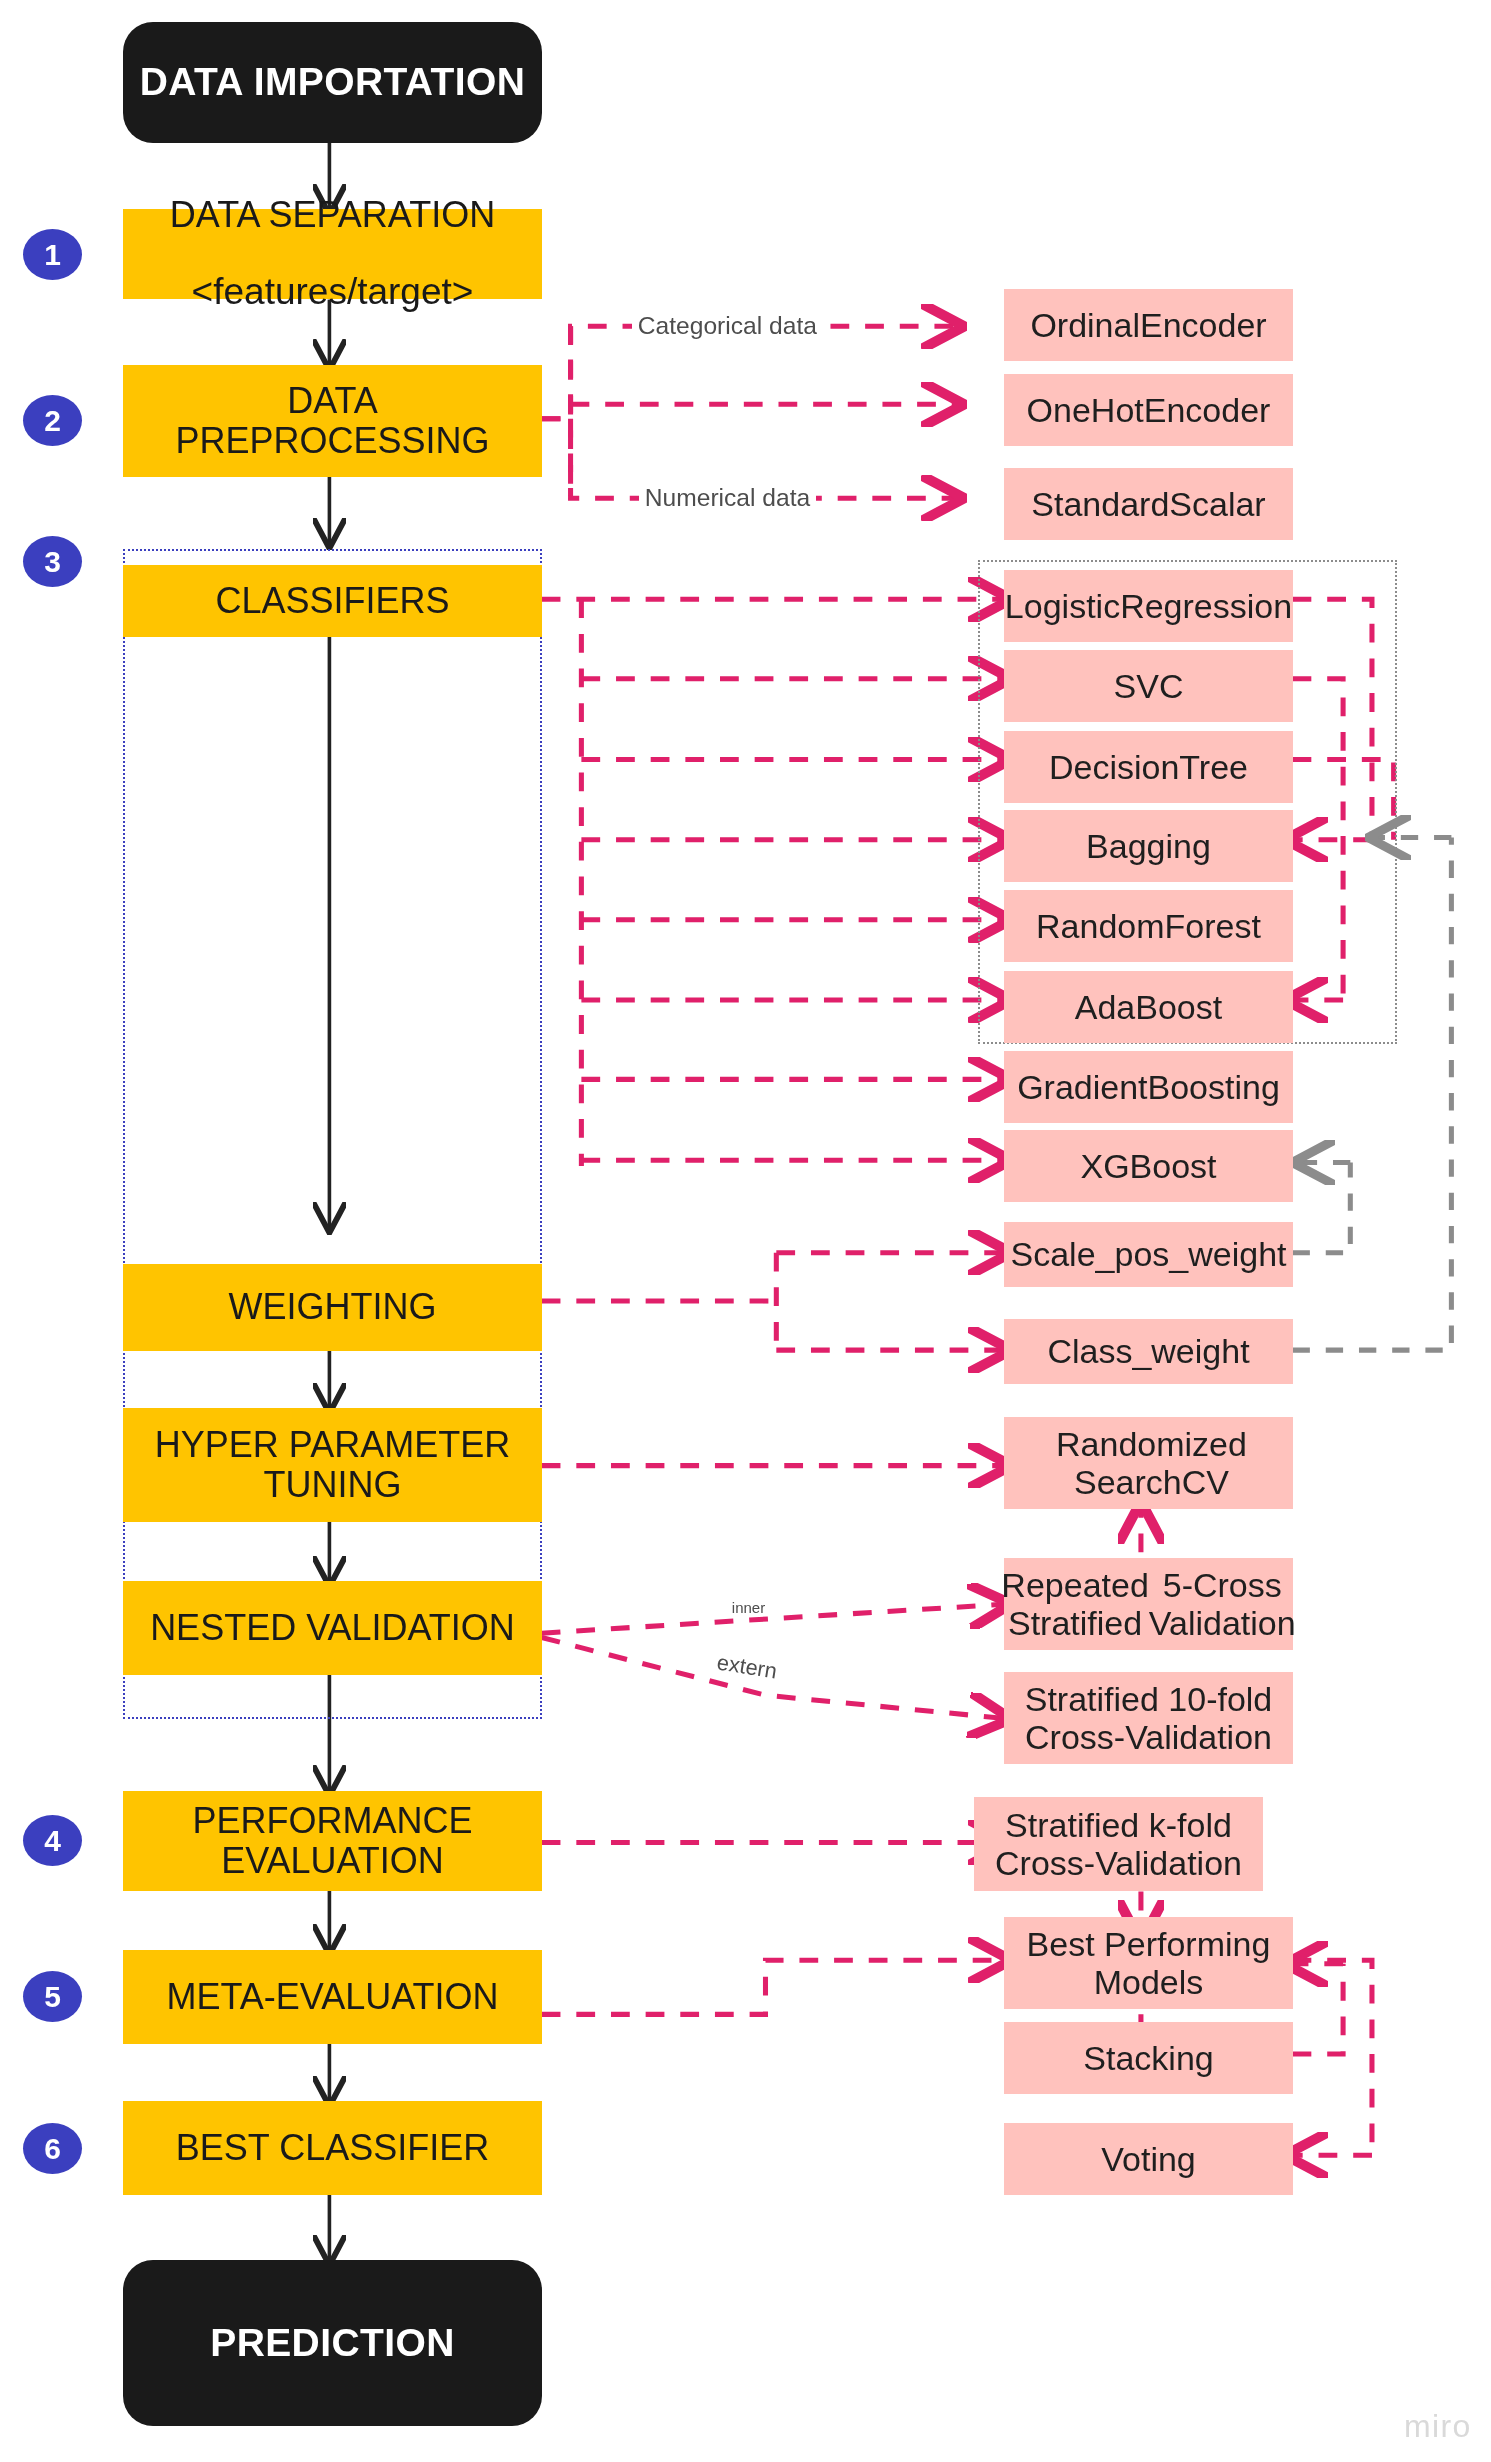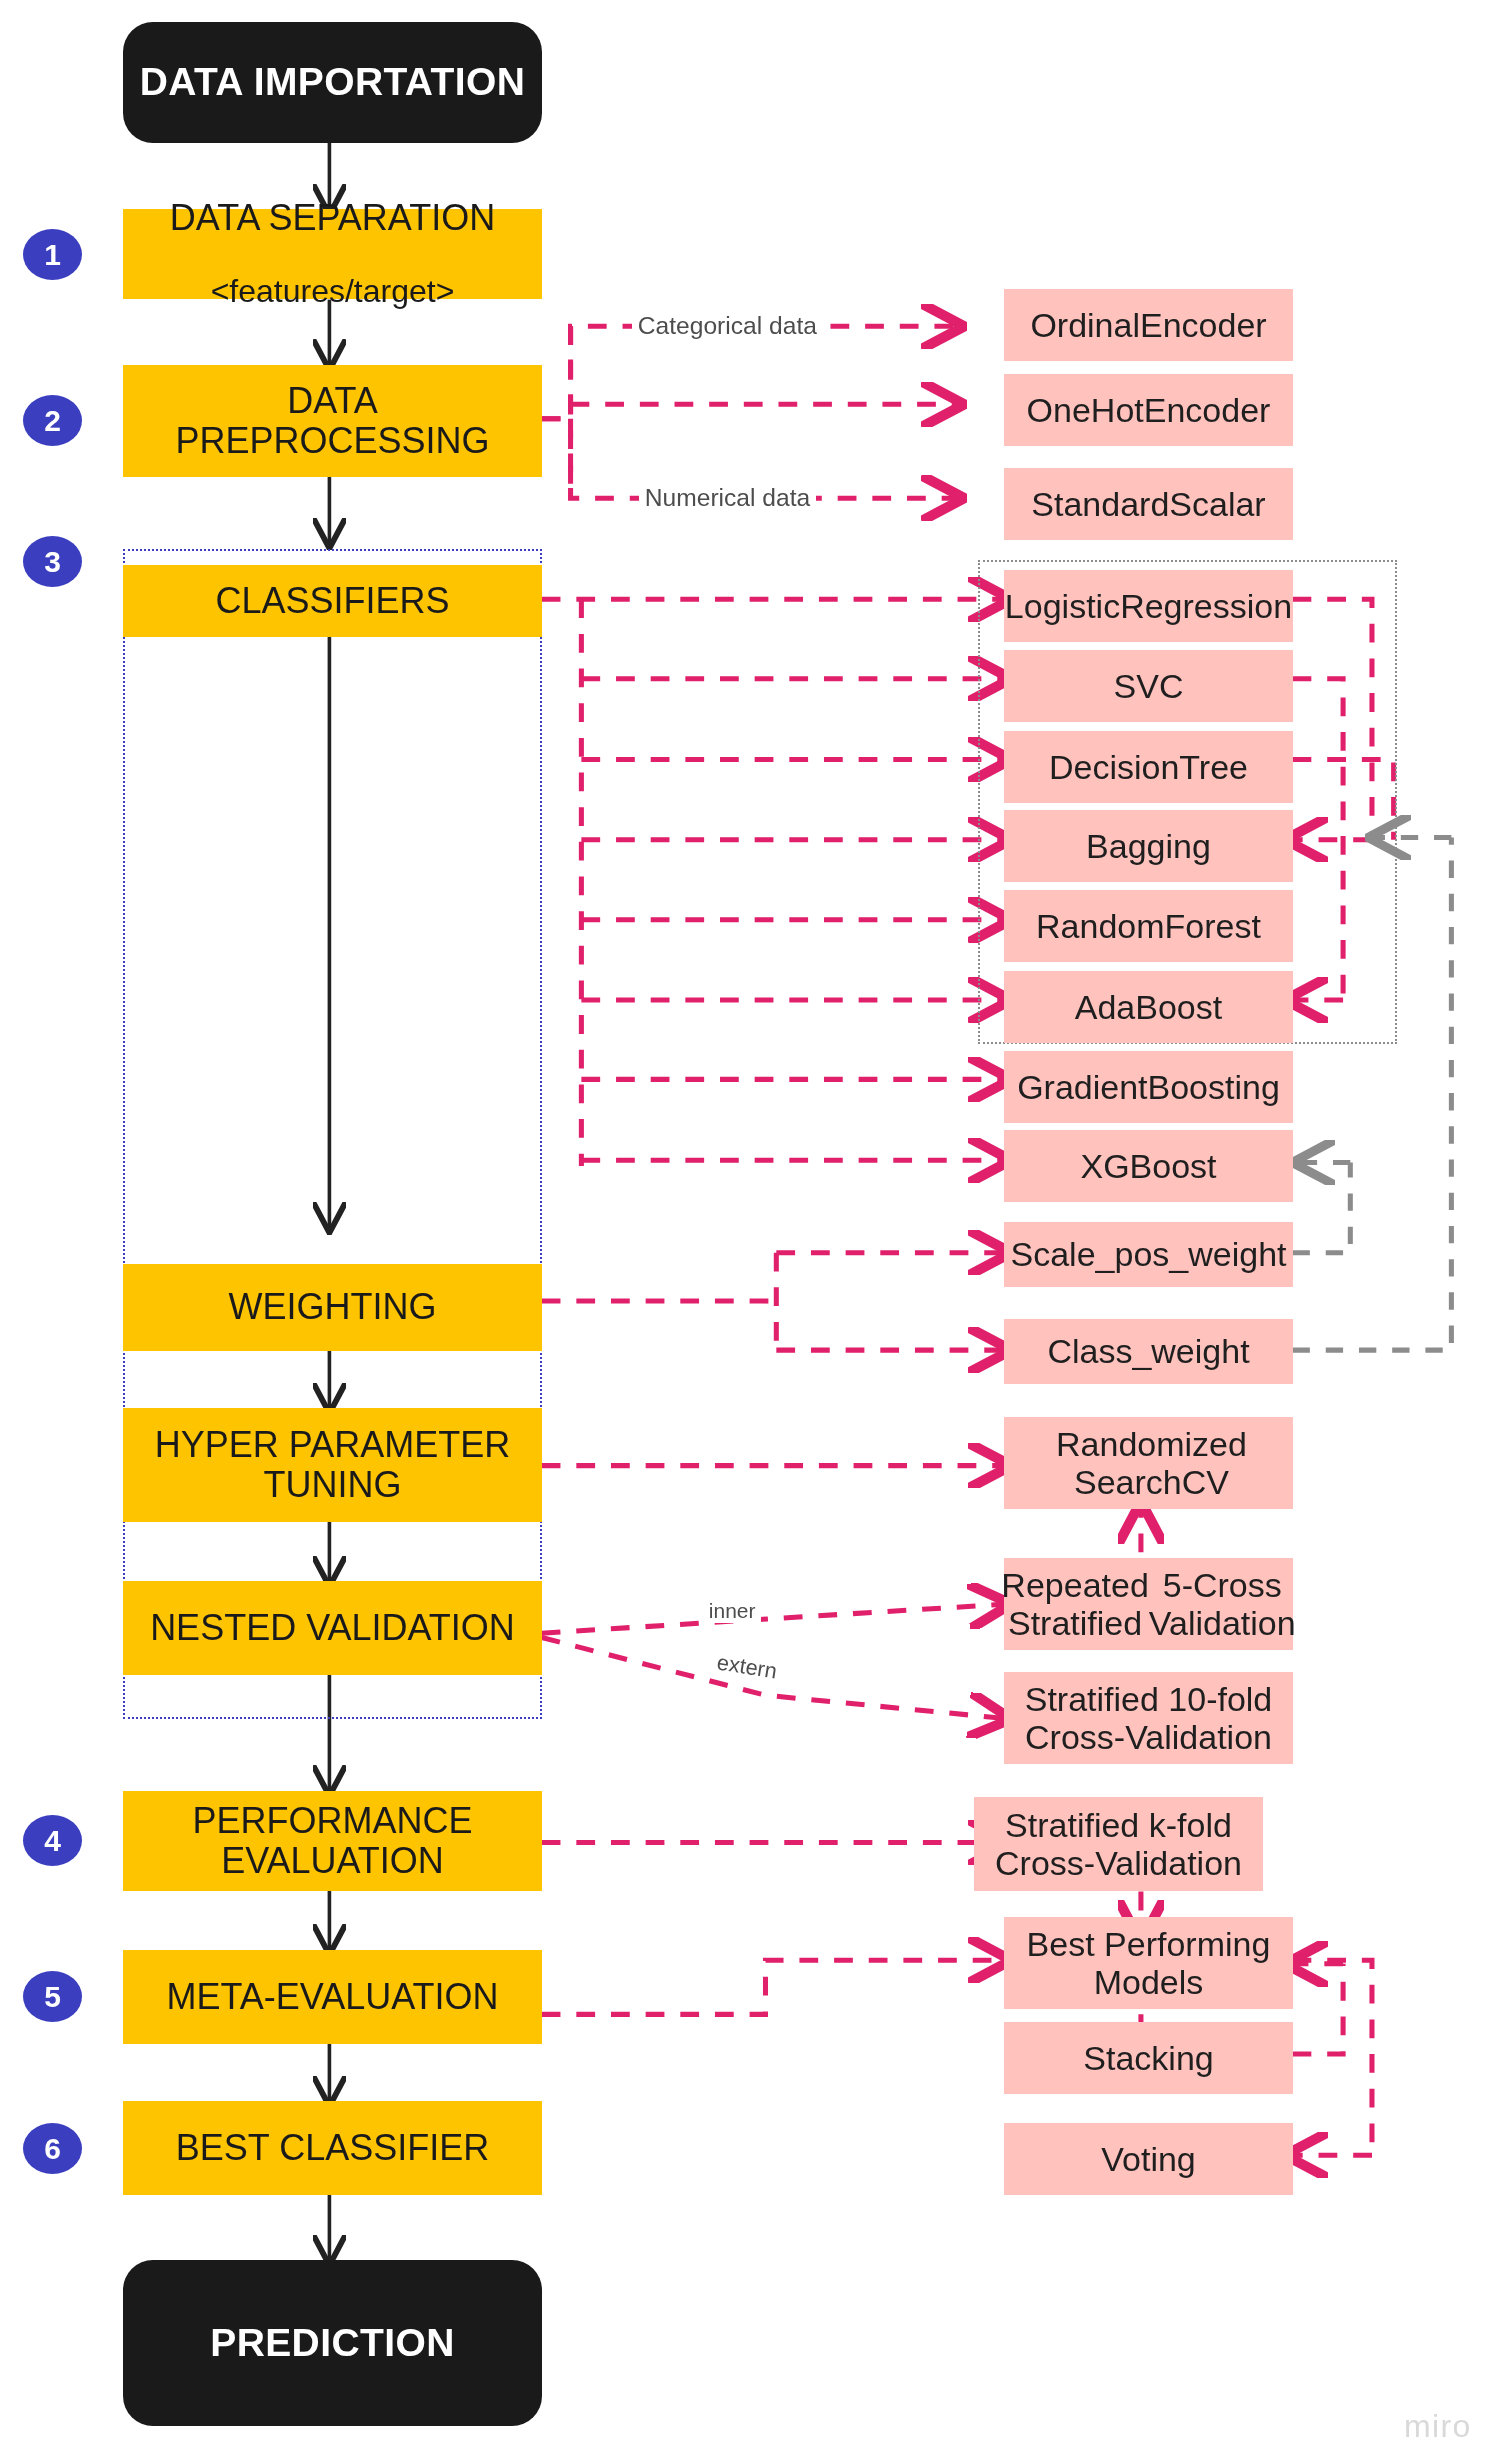--- a/index.html
+++ b/index.html
@@ -42,21 +42,21 @@
     font-weight: 700;
     letter-spacing: 0.4px;
   }
   .stage {
     background: #ffc400;
     color: #1a1a1a;
     font-size: 36px;
     font-weight: 400;
   }
   .stage .sub {
-    font-size: 32px;
+    font-size: 37px;
     margin-top: 36px;
   }
   .leaf {
     background: #ffc2bd;
     color: #1f1f1f;
     font-size: 34px;
     font-weight: 400;
   }
   .badge {
     position: absolute;
@@ -353,21 +353,21 @@
   </div>
 
   <div class="edge-label" style="left:632px; top:312px;">
     <span>Categorical data</span>
   </div>
 
   <div class="edge-label" style="left:639px; top:484px;">
     <span>Numerical data</span>
   </div>
 
-  <div class="edge-label" style="left:703px; top:1599px; font-size:21px;">
+  <div class="edge-label" style="left:726px; top:1599px; font-size:15px;">
     <span>inner</span>
   </div>
 
   <div class="edge-label" style="left:711px; top:1654px; font-size:21.7px; transform:rotate(9deg);">
     <span>extern</span>
   </div>
 
   <div class="watermark" style="left:1404px; top:2408px;">
     <span>miro</span>
   </div>

